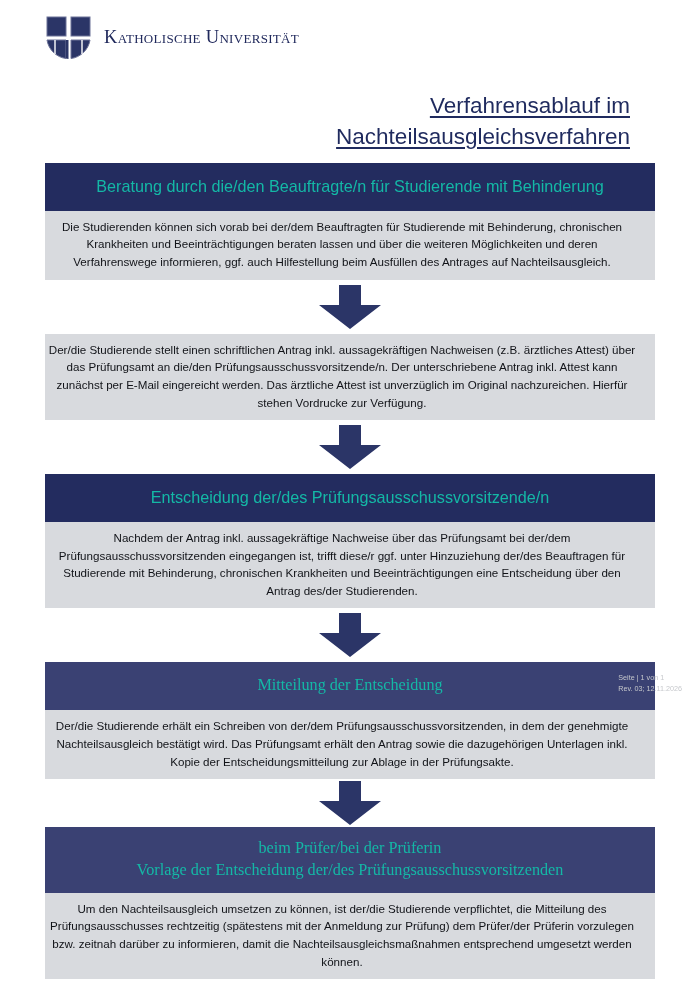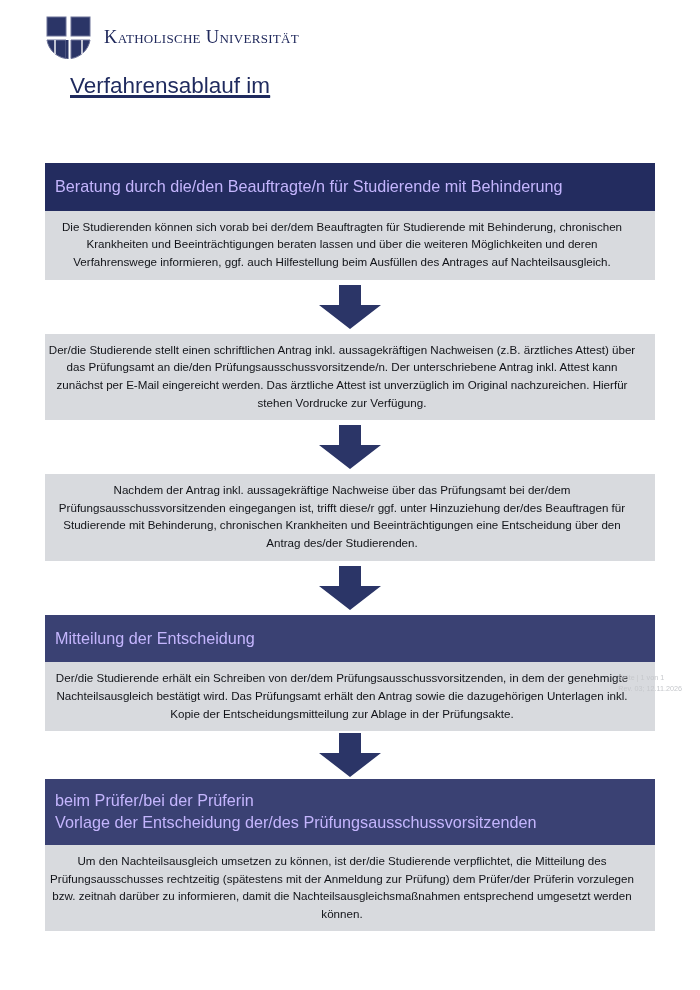--- a/index.html
+++ b/index.html
@@ -50,54 +50,53 @@
     color: #20295c;
     font-size: 18.5px;
     letter-spacing: 0.3px;
     white-space: nowrap;
   }
   .logo-line.l1 { font-variant: small-caps; }
   .logo-line.l2 { font-variant: small-caps; }
 
   
   .doc-title {
-    margin: 8px auto 0 auto;
-    text-align: left;
+    margin: 28px auto 0 auto;
+    text-align: right;
     color: #1f2a5e;
     font-size: 22.5px;
     line-height: 1.38;
     width: 560px;
-    text-decoration: underline;
   }
   .doc-title span {
     display: block;
     text-decoration: underline;
     text-underline-offset: 3px;
     text-decoration-thickness: 1.6px;
   }
 
   
   .flow {
     position: absolute;
     left: 45px;
     top: 163px;
     width: 610px;
   }
   .step { width: 100%; }
   .step-head {
     background: #232c5f;
-    color: #c4b5fd;
-    text-align: left;
+    color: #14b8a6;
+    text-align: center;
     font-size: 16.2px;
     line-height: 1.35;
     padding: 13px 10px 13px 10px;
     box-sizing: border-box;
   }
   .step-head.two-line { padding: 11px 10px 11px 10px; }
-  .step-head.lighter { background: #3a4173; }
+  .step-head.lighter { background: #3a4173; font-family: Liberation Serif, serif; }
   .step-head .hl { display: block; }
 
   .step-body {
     background: #d8dade;
     color: #111318;
     text-align: center;
     font-size: 11.6px;
     line-height: 1.52;
     padding: 7px 16px 9px 0;
     box-sizing: border-box;
@@ -146,20 +145,21 @@
         <path d="M36,24 L36,38" stroke="#ffffff" stroke-width="1.4"></path>
       </svg>
     </div>
     <div class="logo-text">
       <div class="logo-line l1">Katholische Universität</div>
     </div>
   </div>
 
   <div class="doc-title">
     <span>Verfahrensablauf im</span>
+    <span>Nachteilsausgleichsverfahren</span>
   </div>
 
   <div class="flow">
 
     <div class="step">
       <div class="step-head">
         <span class="hl">Beratung durch die/den Beauftragte/n für Studierende mit Behinderung</span>
       </div>
       <div class="step-body">Die Studierenden können sich vorab bei der/dem Beauftragten für Studierende mit Behinderung, chronischen Krankheiten und Beeinträchtigungen beraten lassen und über die weiteren Möglichkeiten und deren Verfahrenswege informieren, ggf. auch Hilfestellung beim Ausfüllen des Antrages auf Nachteilsausgleich.</div>
     </div>
@@ -174,20 +174,23 @@
       <div class="step-body">Der/die Studierende stellt einen schriftlichen Antrag inkl. aussagekräftigen Nachweisen (z.B. ärztliches Attest) über das Prüfungsamt an die/den Prüfungsausschussvorsitzende/n. Der unterschriebene Antrag inkl. Attest kann zunächst per E-Mail eingereicht werden. Das ärztliche Attest ist unverzüglich im Original nachzureichen. Hierfür stehen Vordrucke zur Verfügung.</div>
     </div>
 
     <div class="arrow-wrap">
       <svg class="arrow" viewBox="0 0 62 44">
         <polygon points="20,0 42,0 42,20 62,20 31,44 0,20 20,20" fill="#2b3567"></polygon>
       </svg>
     </div>
 
     <div class="step">
+      <div class="step-head">
+        <span class="hl">Entscheidung der/des Prüfungsausschussvorsitzende/n</span>
+      </div>
       <div class="step-body">Nachdem der Antrag inkl. aussagekräftige Nachweise über das Prüfungsamt bei der/dem Prüfungsausschussvorsitzenden eingegangen ist, trifft diese/r ggf. unter Hinzuziehung der/des Beauftragen für Studierende mit Behinderung, chronischen Krankheiten und Beeinträchtigungen eine Entscheidung über den Antrag des/der Studierenden.</div>
     </div>
 
     <div class="arrow-wrap">
       <svg class="arrow" viewBox="0 0 62 44">
         <polygon points="20,0 42,0 42,20 62,20 31,44 0,20 20,20" fill="#2b3567"></polygon>
       </svg>
     </div>
 
     <div class="step">

